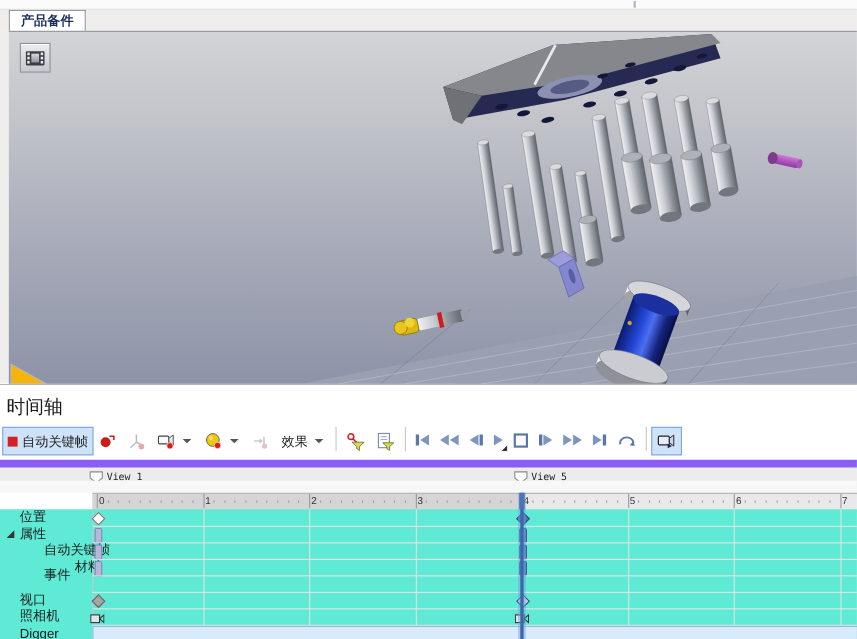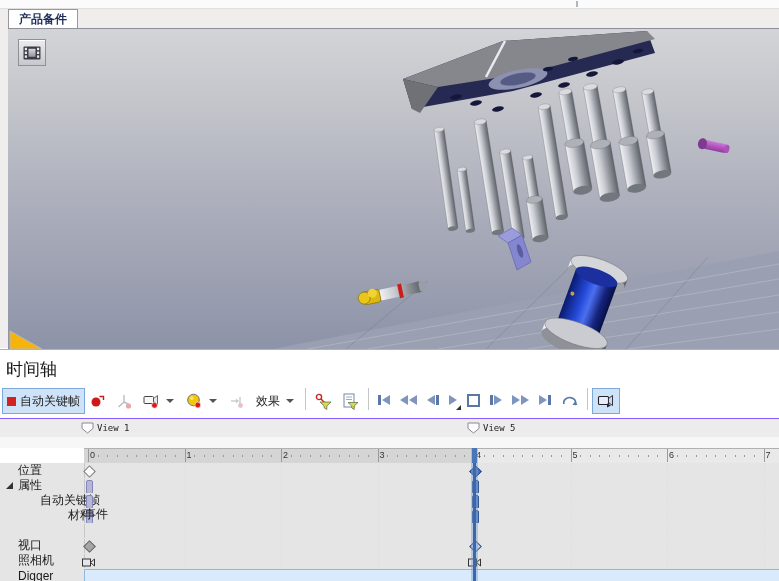--- a/index.html
+++ b/index.html
@@ -28,32 +28,32 @@
   .redsq{width:9px;height:9px;background:#d42222;}
   .caret{width:0;height:0;border-left:4px solid transparent;border-right:4px solid transparent;border-top:4px solid #555;margin:0 2px;}
   .tsep{width:1px;height:22px;background:#c5c5c8;margin:0 4px;}
   .pbtn{display:flex;align-items:center;gap:1px;padding:0 5px;height:24px;position:relative;}
   .tri-r{width:0;height:0;border-top:5px solid transparent;border-bottom:5px solid transparent;border-left:8px solid #7e95bf;}
   .tri-l{width:0;height:0;border-top:5px solid transparent;border-bottom:5px solid transparent;border-right:8px solid #7e95bf;}
   .bar-v{width:3px;height:10px;background:#5b77a8;}
   .stop-sq{width:9px;height:9px;border:2px solid #5b77a8;background:#fff;}
   .play-corner{position:absolute;right:1px;bottom:2px;width:0;height:0;border-left:5px solid transparent;border-bottom:5px solid #333;}
   
-  .marker-row{position:absolute;left:0;top:68px;width:779px;height:19px;background:#ececec;border-top:1px solid #8b5cf6;}
+  .marker-row{position:absolute;left:0;top:68px;width:779px;height:19px;background:#ececec;border-top:7px solid #8b5cf6;}
   .gap-row{position:absolute;left:0;top:87px;width:779px;height:11px;background:#f7f7f7;}
   .vflag{position:absolute;top:3px;display:flex;align-items:center;gap:3px;}
   .vflag .lbl{font-family:"DejaVu Sans Mono",monospace;font-size:9px;color:#222;}
   
   .ruler{position:absolute;left:84px;top:98px;width:695px;height:15px;background:#e9e9e9;border-top:1px solid #b0b0b0;border-bottom:1px solid #b0b0b0;}
   .ruler-dark{position:absolute;left:0;top:0;height:15px;background:#d5d5d5;}
   .tick-major{position:absolute;top:0;width:1px;height:13px;background:#9a9a9a;}
   .tick-minor{position:absolute;top:6px;width:1px;height:2px;background:#9a9a9a;}
   .tick-num{position:absolute;top:1px;font-size:9px;color:#333;}
   
-  .tracks{position:absolute;left:0;top:113px;width:779px;height:119px;background:#e5e5e5;}
+  .tracks{position:absolute;left:0;top:113px;width:779px;height:119px;background:#5eead4;}
   .row-line{position:absolute;left:84px;width:695px;height:1px;background:#e4e4e6;}
   .grid-v{position:absolute;top:0;width:1px;height:119px;background:#dfe1e4;}
   .track-label{position:absolute;height:15px;display:flex;align-items:center;font-size:12px;color:#1a1a1a;white-space:nowrap;}
   .exp-tri{position:absolute;width:0;height:0;border-bottom:7px solid #333;border-left:7px solid transparent;}
   .kf-diamond{position:absolute;width:7px;height:7px;transform:rotate(45deg);}
   .kf-bar{position:absolute;width:5px;height:12px;border-radius:2px;}
   .digger-band{position:absolute;left:84px;height:13px;width:694px;background:#d8eafb;border:1px solid #90b9e2;}
   
   .playhead{position:absolute;left:470px;top:98px;width:7px;height:134px;background:rgba(120,160,215,0.45);}
   .playhead-core{position:absolute;left:2px;top:0;width:3px;height:100%;background:#3c68aa;}
@@ -495,21 +495,21 @@
         <div class="kf-bar" style="left: 471.5px; top: 16.5px; background: rgb(91, 127, 192); border: 1px solid rgb(51, 86, 143);"></div>
         <div class="row-line" style="top: 30px;"></div>
         <div class="track-label" style="left: 40px; top: 30px;">自动关键帧</div>
         <div class="kf-bar" style="left: 85.5px; top: 31.5px; background: rgb(181, 182, 217); border: 1px solid rgb(132, 134, 184);"></div>
         <div class="kf-bar" style="left: 471.5px; top: 31.5px; background: rgb(91, 127, 192); border: 1px solid rgb(51, 86, 143);"></div>
         <div class="row-line" style="top: 45px;"></div>
         <div class="track-label" style="left: 40px; top: 45px; margin-left: 28px;">材料</div>
         <div class="kf-bar" style="left: 85.5px; top: 46.5px; background: rgb(181, 182, 217); border: 1px solid rgb(132, 134, 184);"></div>
         <div class="kf-bar" style="left: 471.5px; top: 46.5px; background: rgb(91, 127, 192); border: 1px solid rgb(51, 86, 143);"></div>
         <div class="row-line" style="top: 60px;"></div>
-        <div class="track-label" style="left: 40px; top: 44px; margin-left: 44px;">事件</div>
+        <div class="track-label" style="left: 40px; top: 52px;">事件</div>
         <div class="row-line" style="top: 75px;"></div>
         <div class="track-label" style="left: 18px; top: 75px;">视口</div>
         <div class="kf-diamond" style="left: 84.5px; top: 79px; background: rgb(166, 166, 166); border: 1px solid rgb(102, 102, 102);"></div>
         <div class="kf-diamond" style="left: 470.5px; top: 79px; background: rgb(195, 210, 228); border: 1px solid rgb(44, 79, 138);"></div>
         <div class="row-line" style="top: 90px;"></div>
         <div class="track-label" style="left: 18px; top: 90px;">照相机</div>
         <div style="position: absolute; left: 81.5px; top: 93px;"><svg width="13" height="9" viewBox="0 0 13 9">
             <rect x="0.5" y="1" width="8" height="7" fill="#e4e4ec" stroke="#333" stroke-width="1"></rect>
             <polygon points="8.5,4.5 12.5,1 12.5,8" fill="none" stroke="#333" stroke-width="1"></polygon>
           </svg></div>

